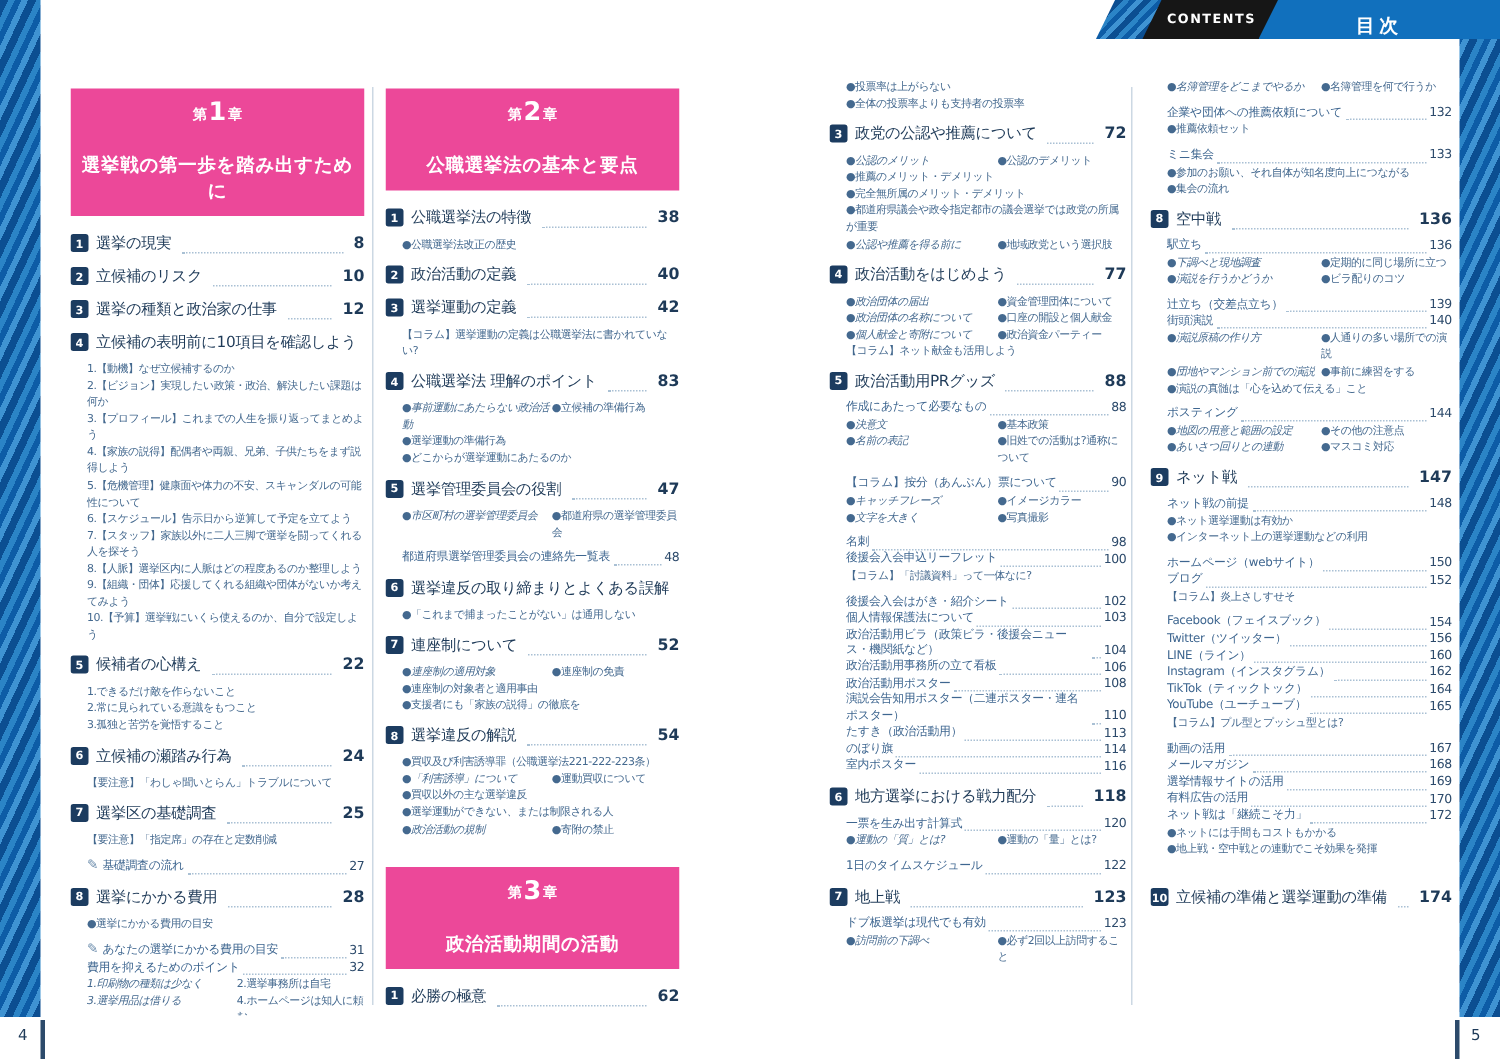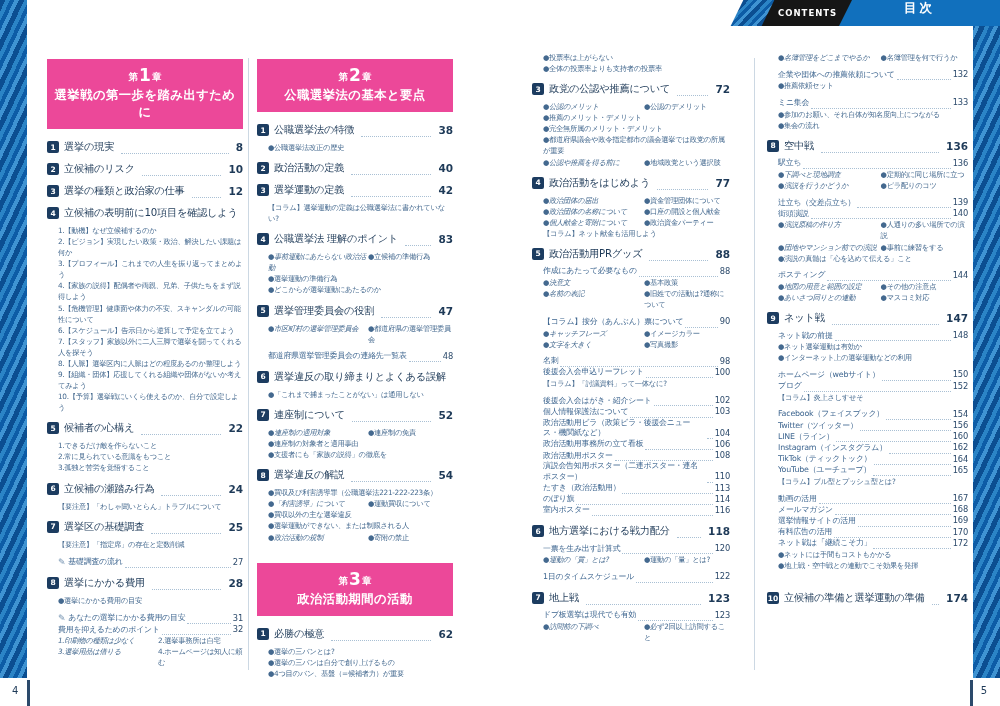--- a/index.html
+++ b/index.html
@@ -21,37 +21,37 @@
     position:absolute;left:2px;top:0;width:40px;height:26px;transform:skewX(-26deg);
     background:repeating-linear-gradient(115deg,#0b4e91 0 5px,#2b84c6 5px 9px,#0d5ca6 9px 13px,#3f93d2 13px 17px);
   }
   .contents-chip{
     position:absolute;left:33px;top:0;width:80px;height:26px;background:#161616;
     transform:skewX(-26deg);display:flex;align-items:center;justify-content:center;
   }
   .contents-chip span{transform:skewX(26deg);color:#fff;font-size:8.5px;font-weight:bold;letter-spacing:1px;}
   .title-bar{
     position:absolute;left:104px;right:0;top:0;height:26px;background:#1170bd;color:#fff;
-    display:flex;align-items:flex-start;justify-content:center;font-size:12.5px;font-weight:bold;letter-spacing:3px;
+    display:flex;align-items:flex-end;justify-content:center;font-size:12.5px;font-weight:bold;letter-spacing:3px;
     clip-path:polygon(13px 0,100% 0,100% 100%,0 100%);
   }
   
   .col{position:absolute;top:57px;width:196px;height:620px;overflow:hidden;}
   #col0{left:47px;}
   #col1{left:257px;}
-  #col2{left:532px;top:52px;width:198px;}
+  #col2{left:553px;top:52px;width:198px;}
   #col3{left:767px;top:52px;width:201px;}
   .vdiv{position:absolute;top:58px;height:612px;width:1px;background:#ccd8e3;}
   .vdiv.a{left:248px;}
   .vdiv.b{left:754px;}
   
   .chapter{background:#ec4899;color:#fff;text-align:center;padding:6px 2px 8px;margin:2px 0 11px;}
   .chapter .l1{font-size:9.5px;font-weight:bold;}
   .chapter .l1 b{font-size:17px;vertical-align:-1px;padding:0 1px;}
-  .chapter .l2{font-size:12.3px;font-weight:bold;margin-top:2px;letter-spacing:0.5px;}
+  .chapter .l2{font-size:12.3px;font-weight:bold;margin-top:17px;letter-spacing:0.5px;}
   
   .sec{display:flex;align-items:center;gap:5px;margin:8px 0 5px;}
   .badge{flex:none;display:inline-flex;width:12px;height:12px;background:#1c3c60;color:#fff;
     font-size:7.5px;font-weight:bold;align-items:center;justify-content:center;border-radius:2px;}
   .sec .t{font-size:10.2px;font-weight:normal;color:#1e3a58;letter-spacing:-0.2px;white-space:nowrap;}
   .lead{flex:1;border-bottom:1.5px dotted #a9c0d4;margin:0 2px;align-self:flex-end;height:4px;min-width:6px;}
   .sec .pg{font-size:10.5px;font-weight:bold;color:#1e3a58;}
   
   .row{display:flex;padding-left:11px;font-size:7.3px;color:#44698f;line-height:1.52;letter-spacing:-0.3px;}
   .row .i{flex:1;}

